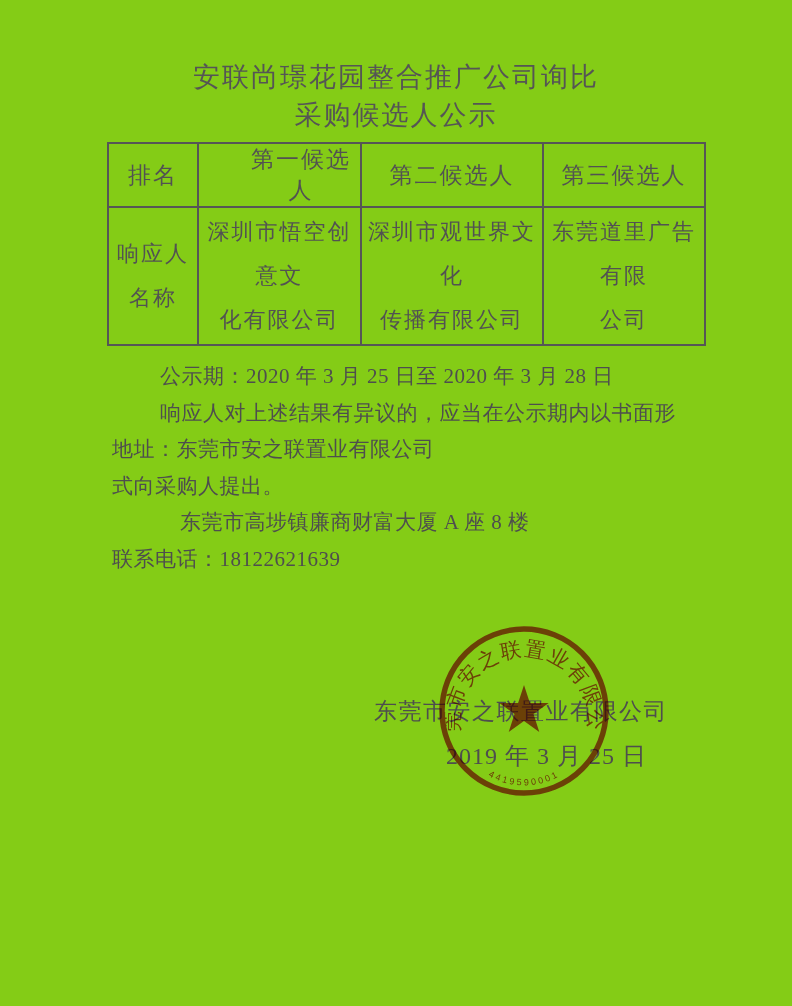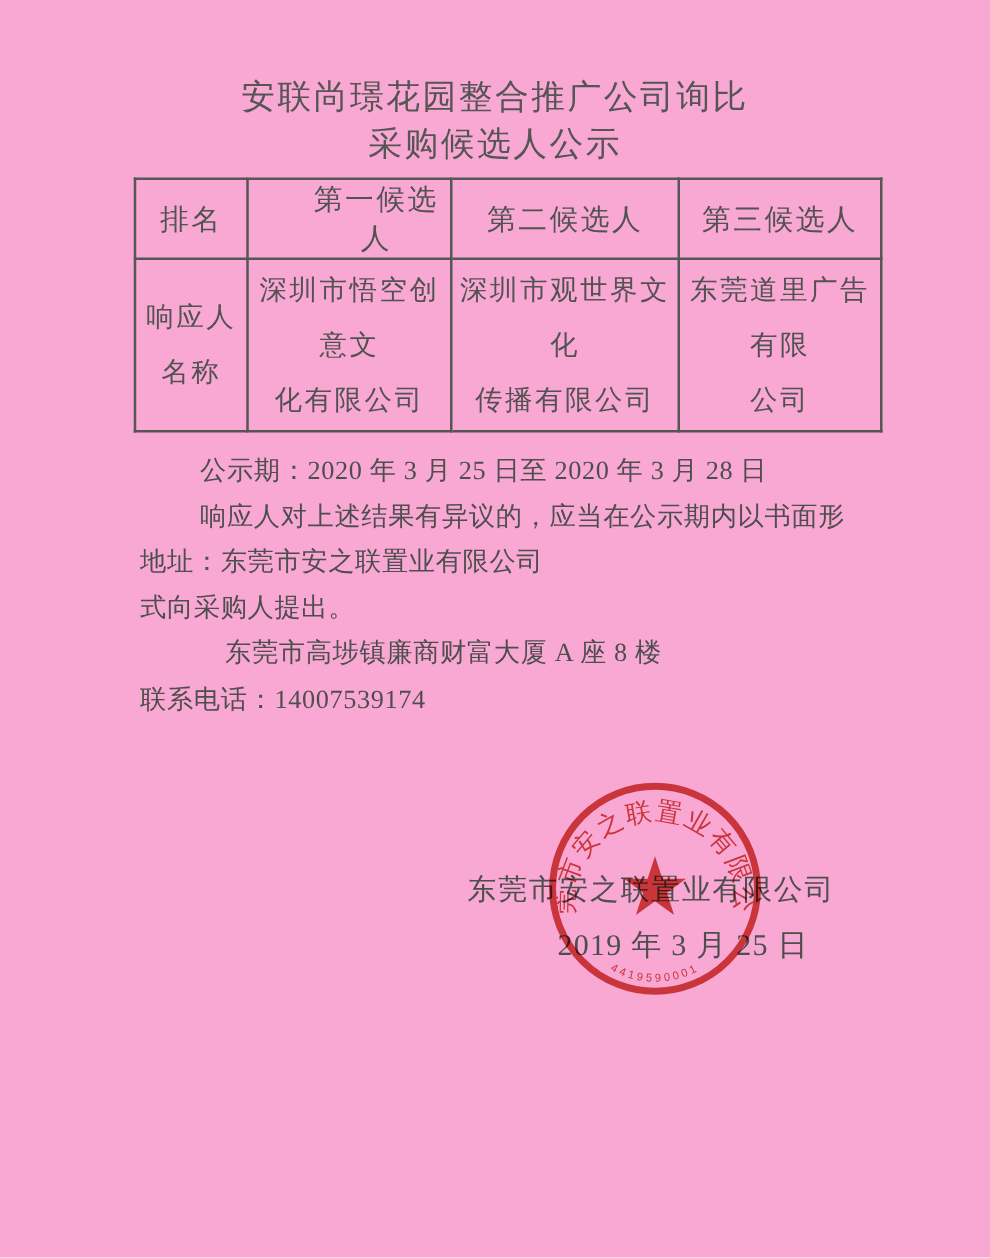--- a/index.html
+++ b/index.html
@@ -4,21 +4,21 @@
 <style>
   * { margin:0; padding:0; box-sizing:border-box; }
   html,body { width:792px; height:1006px; }
   body {
     background:#ffffff;
     font-family:"Liberation Serif","DejaVu Serif",serif;
     color:#4e4e4e;
     position:relative;
     overflow:hidden;
   }
-  .page { position:relative; width:792px; height:1006px; background:#f9a8d4; }
+  .page { position:relative; width:792px; height:1006px; background:#84cc16; }
 
   .title-block { padding-top:58px; text-align:center; color:#555; }
   .title-line { font-size:27px; line-height:38px; letter-spacing:2px; }
 
   .intro { margin:40px 70px 0 112px; font-size:23px; line-height:38px; letter-spacing:0.5px; }
   .indent { text-indent:48px; }
   .intro-line { white-space:nowrap; }
   .u-line {
     display:inline-block; width:252px; padding-left:42px;
     border-bottom:2px solid #4c4c4c; letter-spacing:6px; white-space:nowrap;
@@ -88,21 +88,21 @@
     </tr>
   </tbody>
     </table>
 
   <div class="post-table">
     <div class="indent">公示期：2020 年 3 月 25 日至 2020 年 3 月 28 日</div>
     <div class="indent">响应人对上述结果有异议的，应当在公示期内以书面形</div>
     <div>地址：东莞市安之联置业有限公司</div>
     <div>式向采购人提出。</div>
     <div class="indent2">东莞市高埗镇廉商财富大厦 A 座 8 楼</div>
-    <div>联系电话：14007539174</div>
+    <div>联系电话：18122621639</div>
   </div>
 
   <div class="sig-company">东莞市安之联置业有限公司</div>
   <div class="sig-date">2019 年 3 月 25 日</div>
 
   <svg class="stamp" viewBox="0 0 174 174" xmlns="http://www.w3.org/2000/svg">
     <defs>
       <path id="arcTop" d="M 23.2 109.5 A 65 65 0 1 1 150.8 109.5" fill="none"></path>
       <path id="arcBottom" d="M 17.8 111.6 A 73 73 0 0 0 156.2 111.6" fill="none"></path>
     </defs>

